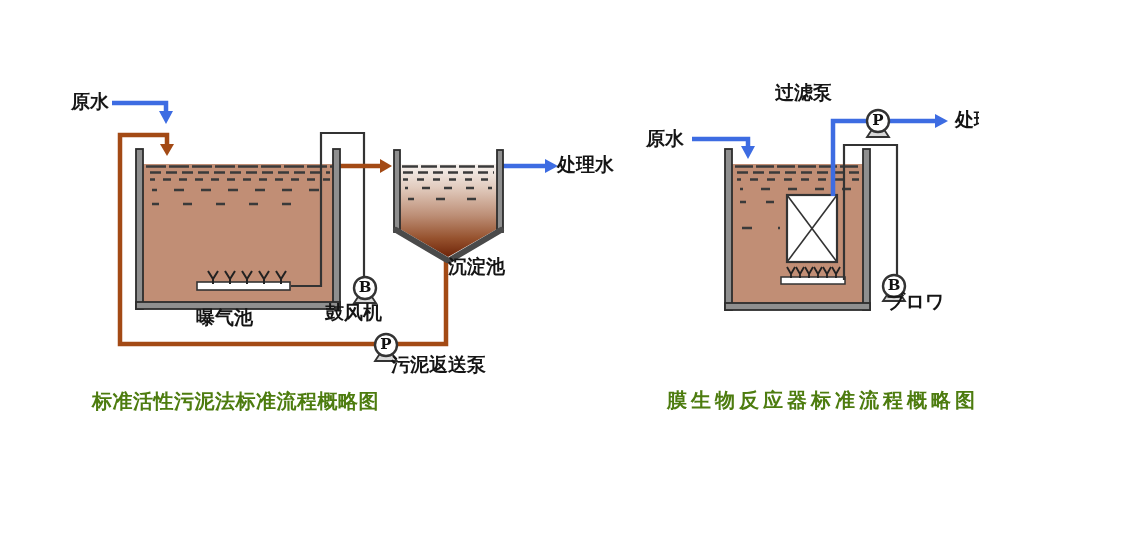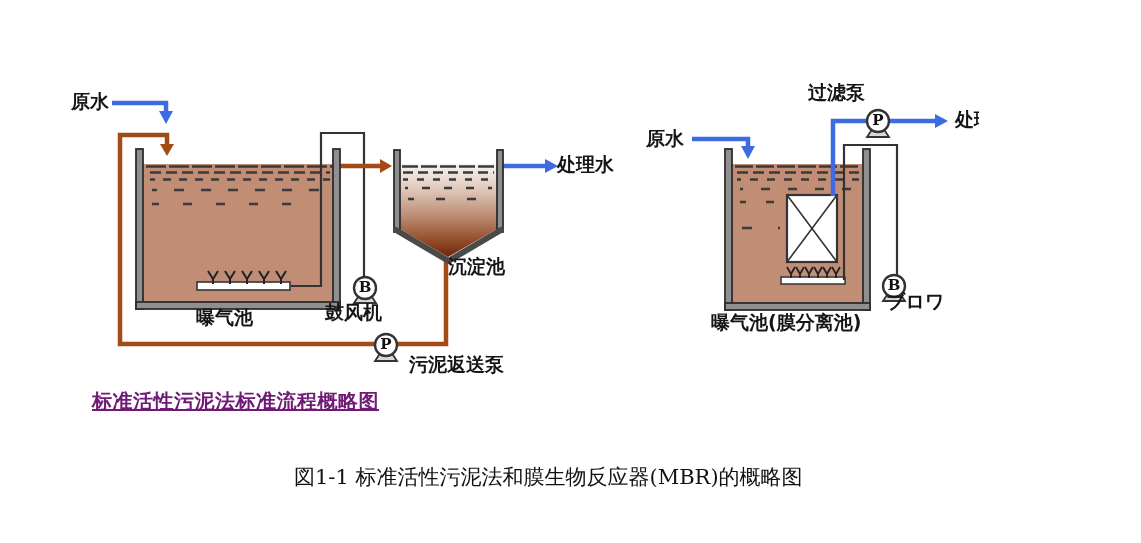--- a/index.html
+++ b/index.html
@@ -3,22 +3,22 @@
 <meta charset="utf-8">
 <style>
   html,body{margin:0;padding:0;background:#ffffff;}
   #canvas{position:relative;width:979px;height:543px;background:#ffffff;overflow:hidden;
           font-family:"DejaVu Sans",sans-serif;}
   #diagram-svg{position:absolute;left:0;top:0;z-index:1;}
   .lbl{position:absolute;z-index:2;font:700 19px "DejaVu Sans",sans-serif;color:#151515;
        white-space:nowrap;line-height:1;}
   .pump-letter{position:absolute;z-index:3;font:700 15px "DejaVu Serif",serif;color:#111;
        transform:translate(-50%,-54%);line-height:1;}
-  .cap{position:absolute;z-index:2;font:700 20px "DejaVu Sans",sans-serif;color:#701a75;
-       white-space:nowrap;line-height:1;text-decoration:underline;}
+  .cap{position:absolute;z-index:2;font:700 20px "DejaVu Sans",sans-serif;color:#4d7c0f;
+       white-space:nowrap;line-height:1;}
   .figcap{position:absolute;z-index:2;font:400 21px "DejaVu Serif",serif;color:#111;
        white-space:nowrap;line-height:1;}
 </style>
 </head>
 <body>
 
 <div id="canvas">
 
 <svg id="diagram-svg" width="1141" height="543" viewBox="0 0 1141 543">
   <defs>
@@ -179,28 +179,27 @@
     <path d="M883,301 L905,301 L899,292 L889,292 Z" fill="#d9d9d9" stroke="#333" stroke-width="1.8"></path>
     <circle cx="894" cy="286" r="11" fill="#ffffff" stroke="#333" stroke-width="2.4"></circle>
   </g>
 </svg>
 
 <div class="lbl" style="left:71px;top:92px">原水</div>
 <div class="lbl" style="left:557px;top:155px">处理水</div>
 <div class="lbl" style="left:196px;top:308px">曝气池</div>
 <div class="lbl" style="left:325px;top:303px">鼓风机</div>
 <div class="lbl" style="left:448px;top:257px">沉淀池</div>
-<div class="lbl" style="left:409px;top:355px">污泥返送泵</div>
+<div class="lbl" style="left:391px;top:355px">污泥返送泵</div>
 <div class="pump-letter" style="left:365px;top:288px">B</div>
 <div class="pump-letter" style="left:386px;top:345px">P</div>
 <div class="cap" style="left:92px;top:391px;letter-spacing:0.5px">标准活性污泥法标准流程概略图</div>
 
 <div class="lbl" style="left:646px;top:129px">原水</div>
-<div class="lbl" style="left:808px;top:83px">过滤泵</div>
+<div class="lbl" style="left:775px;top:83px">过滤泵</div>
 <div class="lbl" style="left:955px;top:110px">处理水</div>
 <div class="lbl" style="left:886px;top:292px">ブロワ</div>
-<div class="lbl" style="left:711px;top:313px">曝气池(膜分离池)</div>
 <div class="pump-letter" style="left:878px;top:121px">P</div>
 <div class="pump-letter" style="left:894px;top:286px">B</div>
-
-<div class="figcap" style="left:294px;top:467px">図1-1 标准活性污泥法和膜生物反应器(MBR)的概略图</div>
+<div class="cap" style="left:667px;top:390px;letter-spacing:4px">膜生物反应器标准流程概略图</div>
+
 
 </div>
 
 </body></html>

